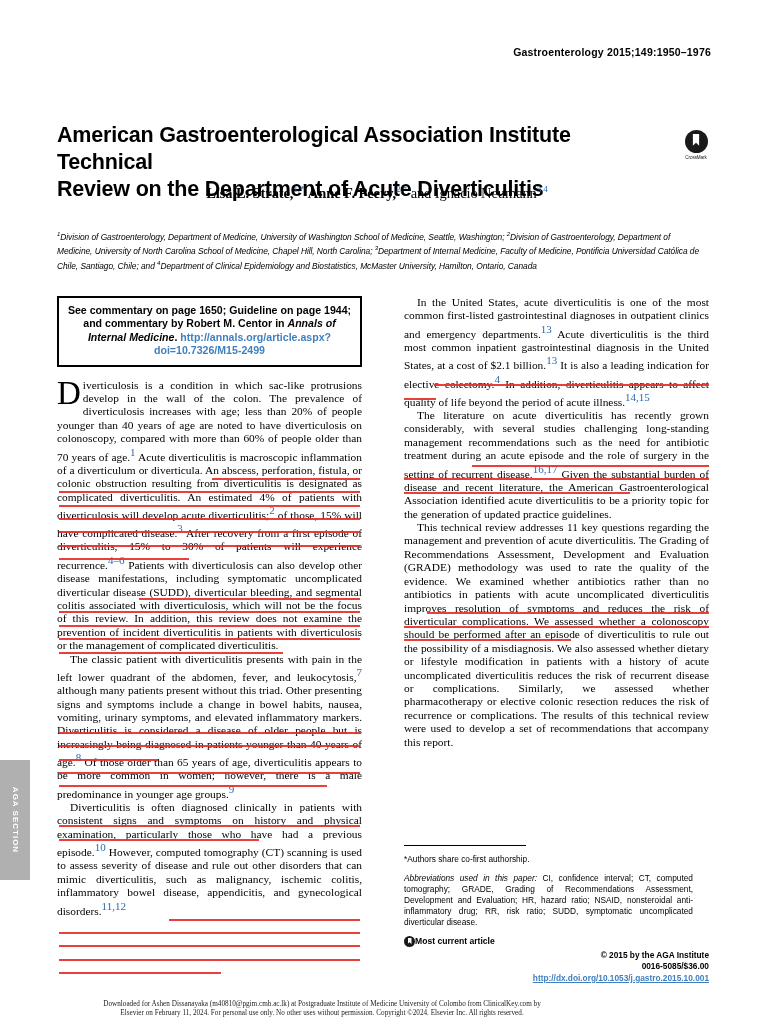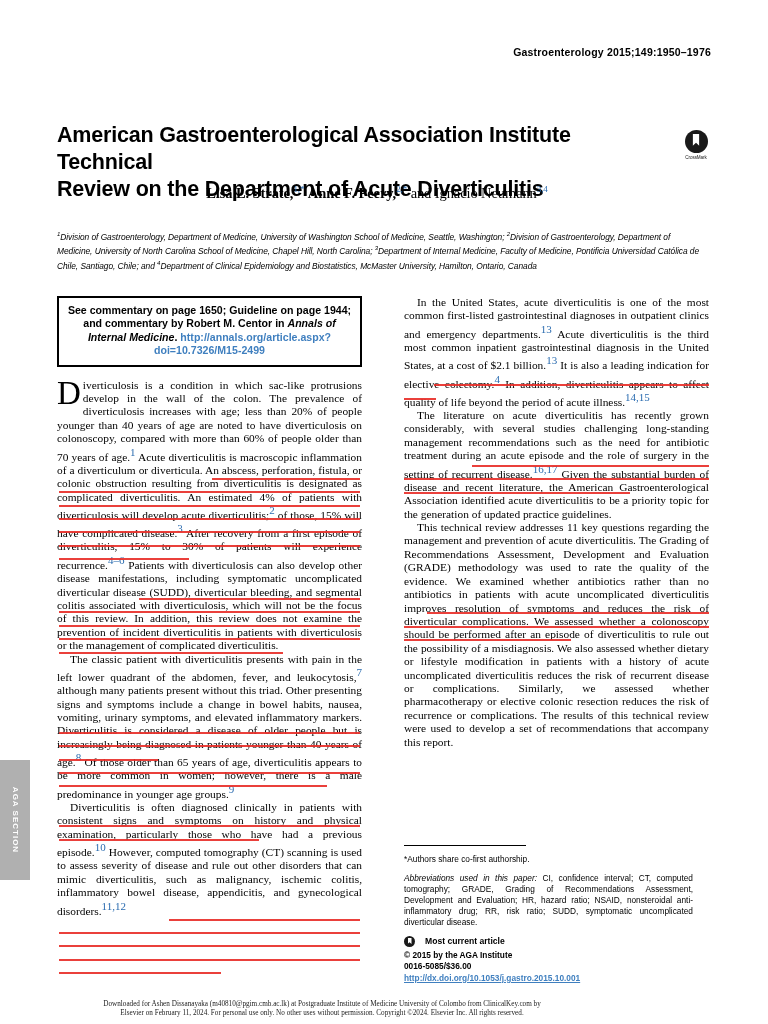--- a/index.html
+++ b/index.html
@@ -197,21 +197,21 @@
     border-top: 1.2px solid #000;
     width: 122px;
     margin-bottom: 8px;
   }
   .footnotes p { margin: 0 16px 8px 0; }
   .footnotes i { font-style: italic; }
 
   .most-current {
     display: flex;
     align-items: center;
-    gap: 10px;
+    gap: 0;
     margin-top: 2px;
   }
   .most-current .mc-mark {
     width: 11px;
     height: 11px;
     border-radius: 50%;
     background: #1a1a1a;
     position: relative;
     flex: none;
   }
@@ -230,21 +230,21 @@
     font-family: "Liberation Sans", sans-serif;
     font-size: 8.6px;
     font-weight: bold;
   }
 
   .copyright {
     position: absolute;
     left: 404px;
     top: 950px;
     width: 305px;
-    text-align: left;
+    text-align: right;
     font-family: "Liberation Sans", sans-serif;
     font-size: 8.3px;
     line-height: 11.3px;
     font-weight: bold;
   }
   .copyright .doi { color: #3f7fbf; text-decoration: underline; }
 
   
   .download-footer {
     position: absolute;

